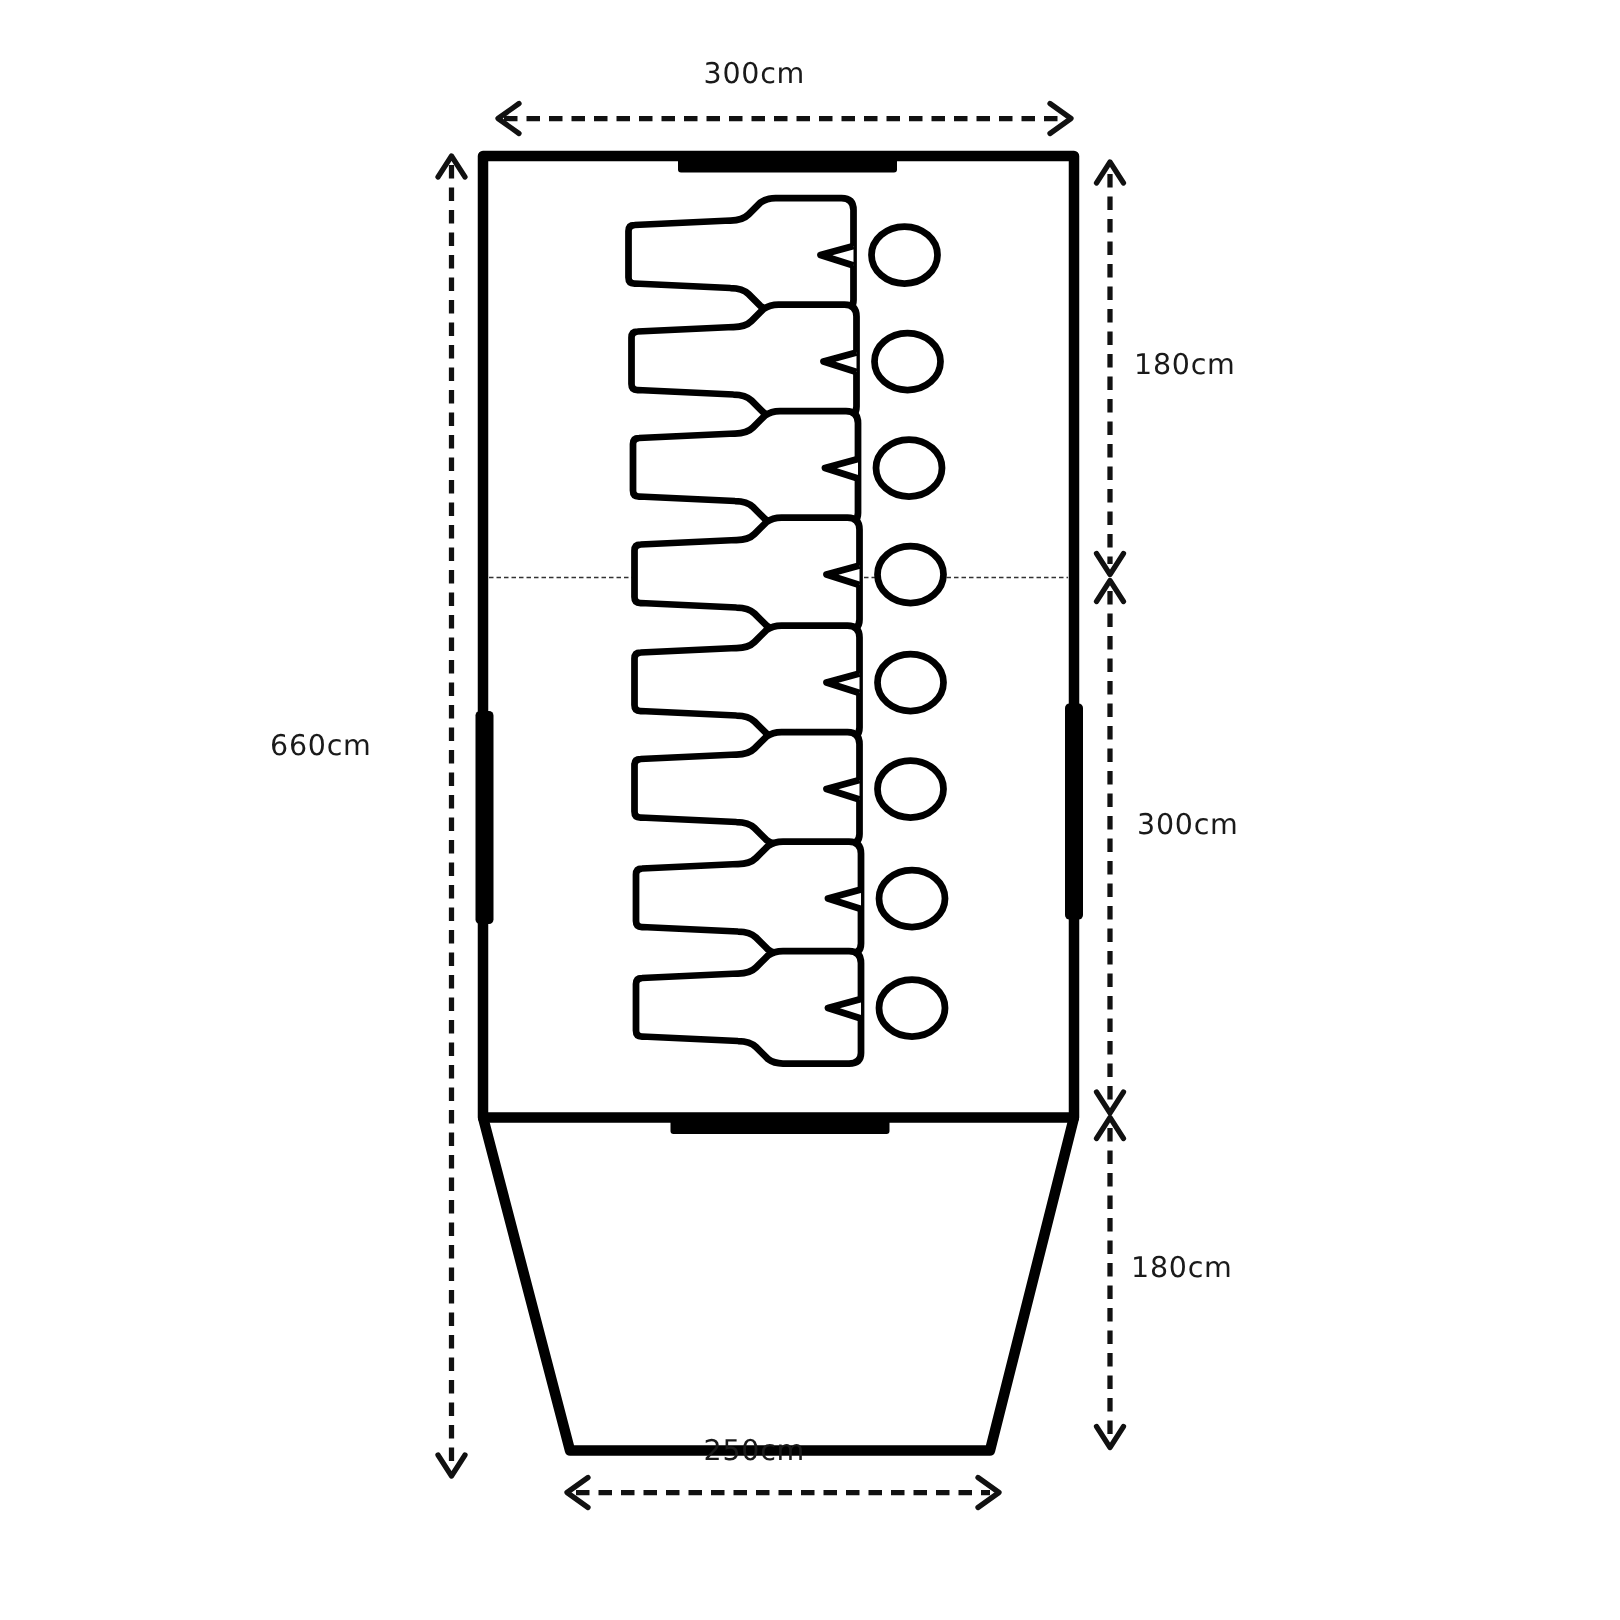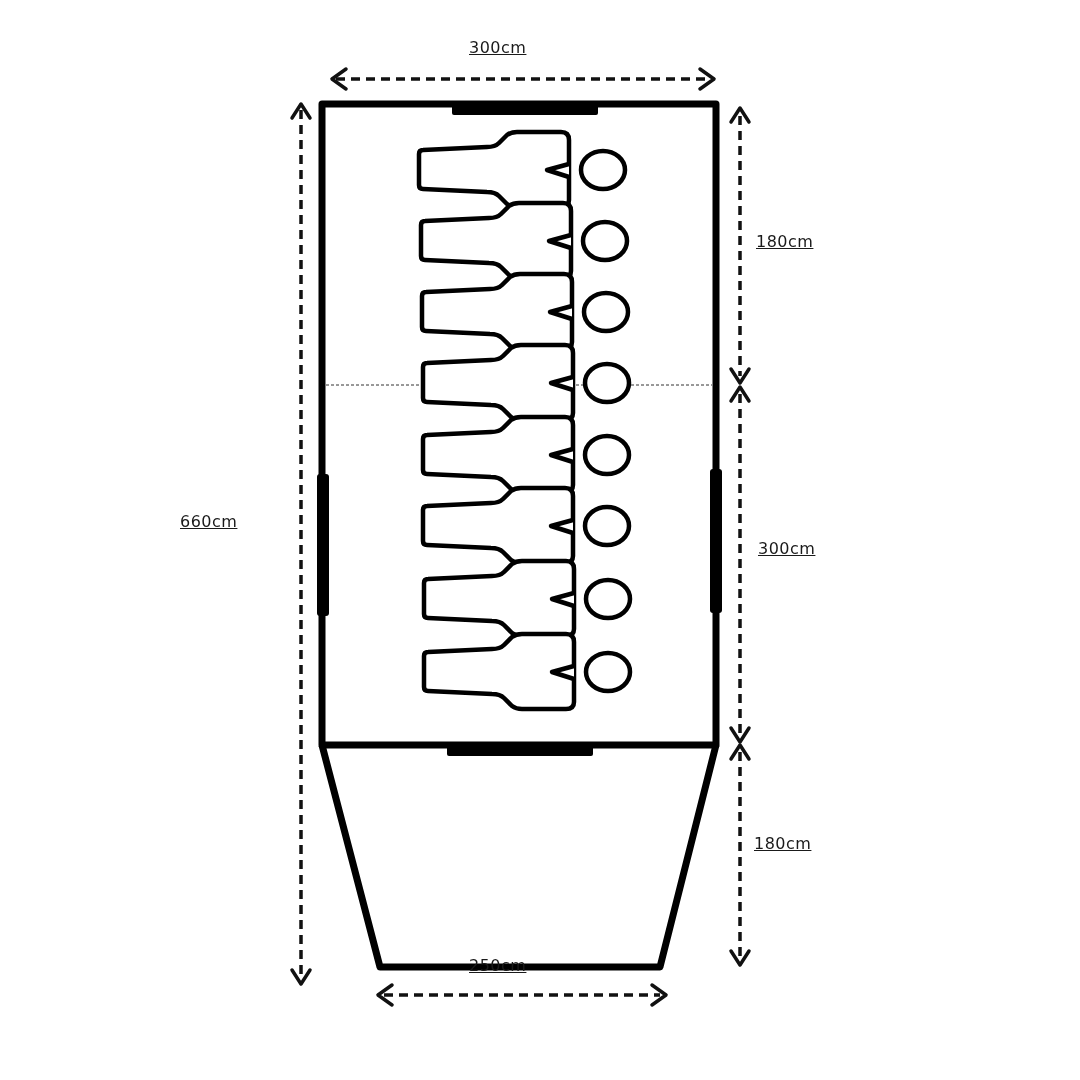--- a/index.html
+++ b/index.html
@@ -1,18 +1,18 @@
 <!DOCTYPE html>
 <html><head>
   <meta charset="utf-8">
   <style>
     html, body { margin: 0; padding: 0; background: #ffffff; }
     body { width: 1080px; height: 1080px; overflow: hidden; position: relative; }
     svg { position: absolute; left: 0; top: 0; }
-    .lbl { position: absolute; font-family: "DejaVu Sans", sans-serif; font-size: 16px; color: #1a1a1a; letter-spacing: 0.5px; white-space: nowrap; text-decoration: underline; }
+    .lbl { position: absolute; font-family: "DejaVu Sans", sans-serif; font-size: 19px; color: #1a1a1a; letter-spacing: 0.5px; white-space: nowrap; }
     .dim { stroke: #111; stroke-width: 3.5; fill: none; stroke-dasharray: 9 6; }
     .arrow { stroke: #111; stroke-width: 3.5; fill: none; stroke-linecap: round; stroke-linejoin: round; }
     .wall { stroke: #000; stroke-width: 7; fill: none; stroke-linejoin: round; }
     .door { fill: #000; }
     .divider { stroke: #333; stroke-width: 1; stroke-dasharray: 3 2; }
     .bag { stroke: #000; stroke-width: 4.5; fill: #fff; stroke-linejoin: round; }
     .head { stroke: #000; stroke-width: 4.5; fill: #fff; }
   </style>
 </head>
 <body>
@@ -80,17 +80,17 @@
     <use href="#sleeper" x="422" y="316"></use>
     <use href="#sleeper" x="423" y="387"></use>
     <use href="#sleeper" x="423" y="459"></use>
     <use href="#sleeper" x="423" y="530"></use>
     <use href="#sleeper" x="424" y="603"></use>
     <use href="#sleeper" x="424" y="676"></use>
   </g>
 </svg>
 
 <div class="lbl" style="left:469px; top:38px;">300cm</div>
-<div class="lbl" style="left:180px; top:512px;">660cm</div>
+<div class="lbl" style="left:180px; top:486px;">660cm</div>
 <div class="lbl" style="left:756px; top:232px;">180cm</div>
 <div class="lbl" style="left:758px; top:539px;">300cm</div>
 <div class="lbl" style="left:754px; top:834px;">180cm</div>
 <div class="lbl" style="left:469px; top:956px;">250cm</div>
 
 </body></html>

